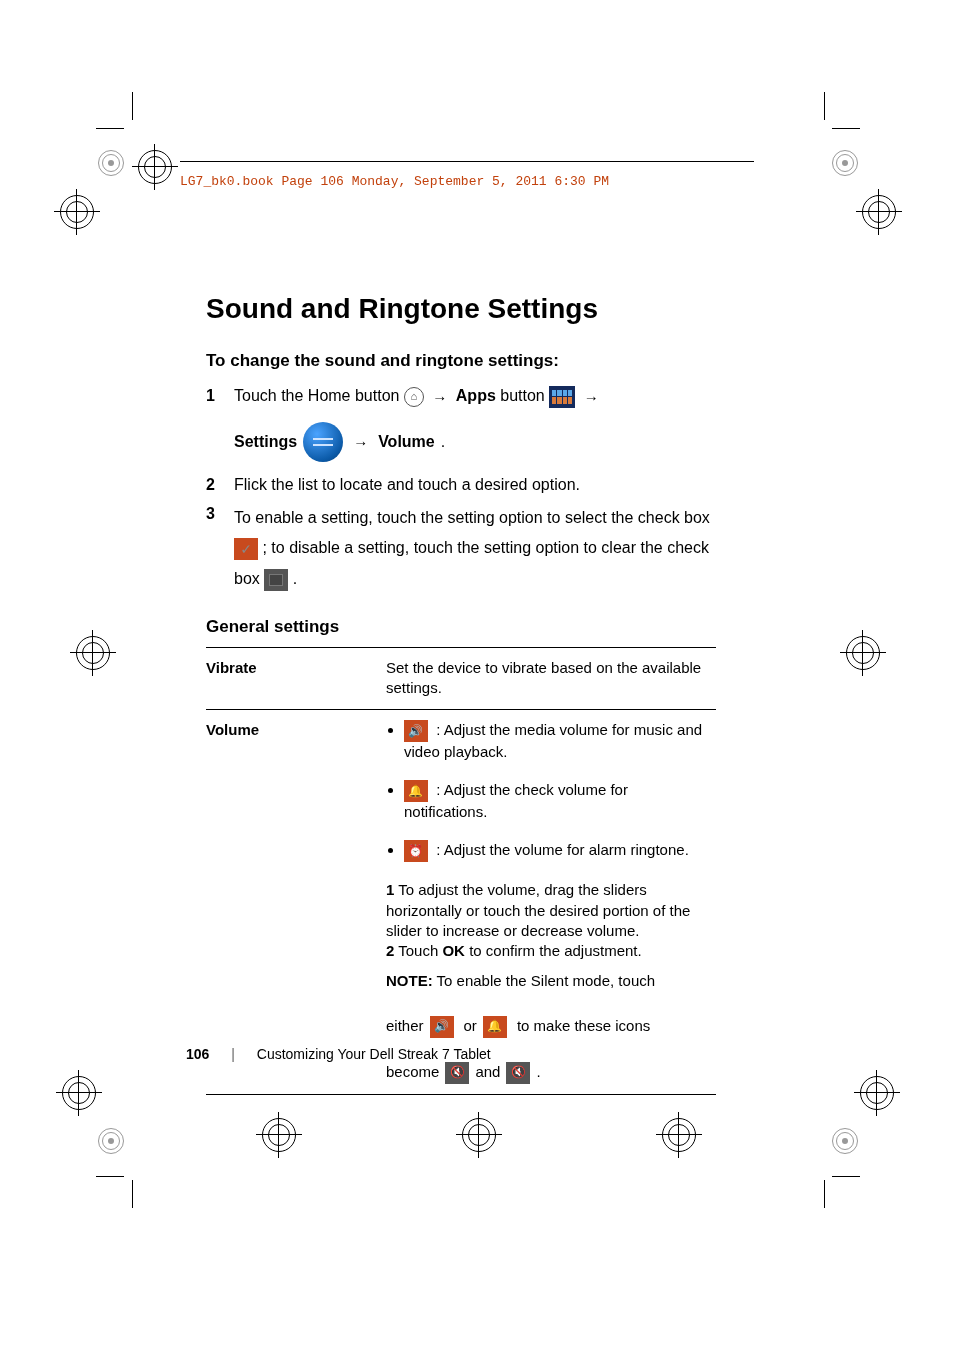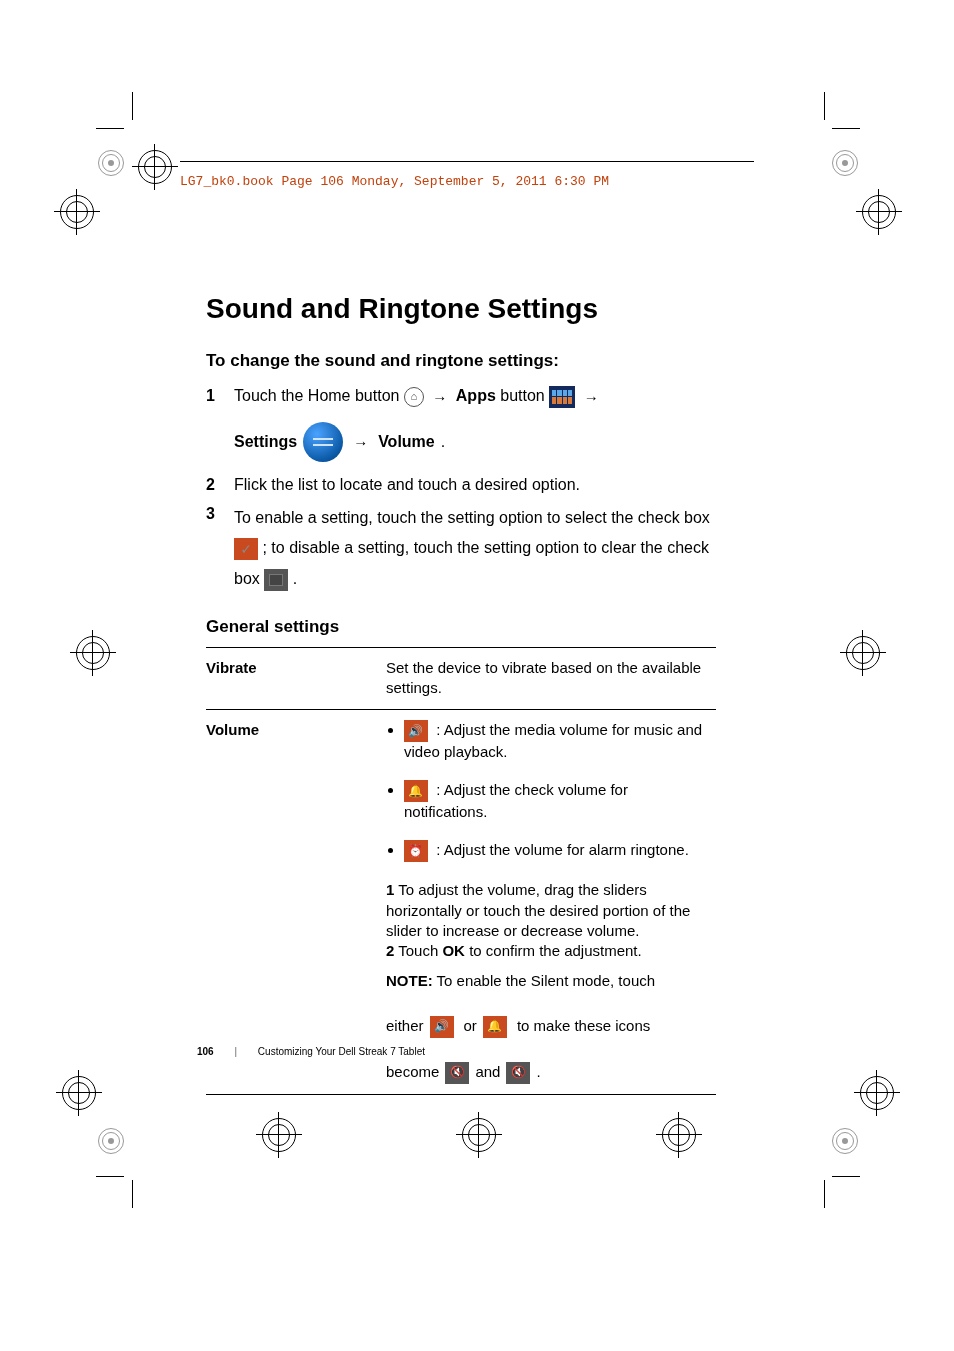--- a/index.html
+++ b/index.html
@@ -151,21 +151,21 @@
     display: inline-flex; align-items: center; justify-content: center;
     color: #aaa; font-size: 12px; vertical-align: middle;
   }
   .steps-inner { margin-top: 8px; font-size: 15px; }
   .steps-inner .n { font-weight: 700; }
   .note { margin-top: 10px; font-size: 15px; }
   .note-row { display: flex; align-items: center; gap: 6px; margin-top: 24px; flex-wrap: wrap;}
 
   .footer {
     position: absolute; left: 186px; top: 1046px;
-    font-size: 10px; color: #000; margin-left: 11px;
+    font-size: 14px; color: #000;
   }
   .footer .pnum { font-weight: 700; }
   .footer .sep { margin: 0 18px; color: #666; }
 </style>
 </head>
 <body>
 
 <div class="page">
 
   <div class="crop-mark crop-hline" style="left:96px; top:128px;"></div>

